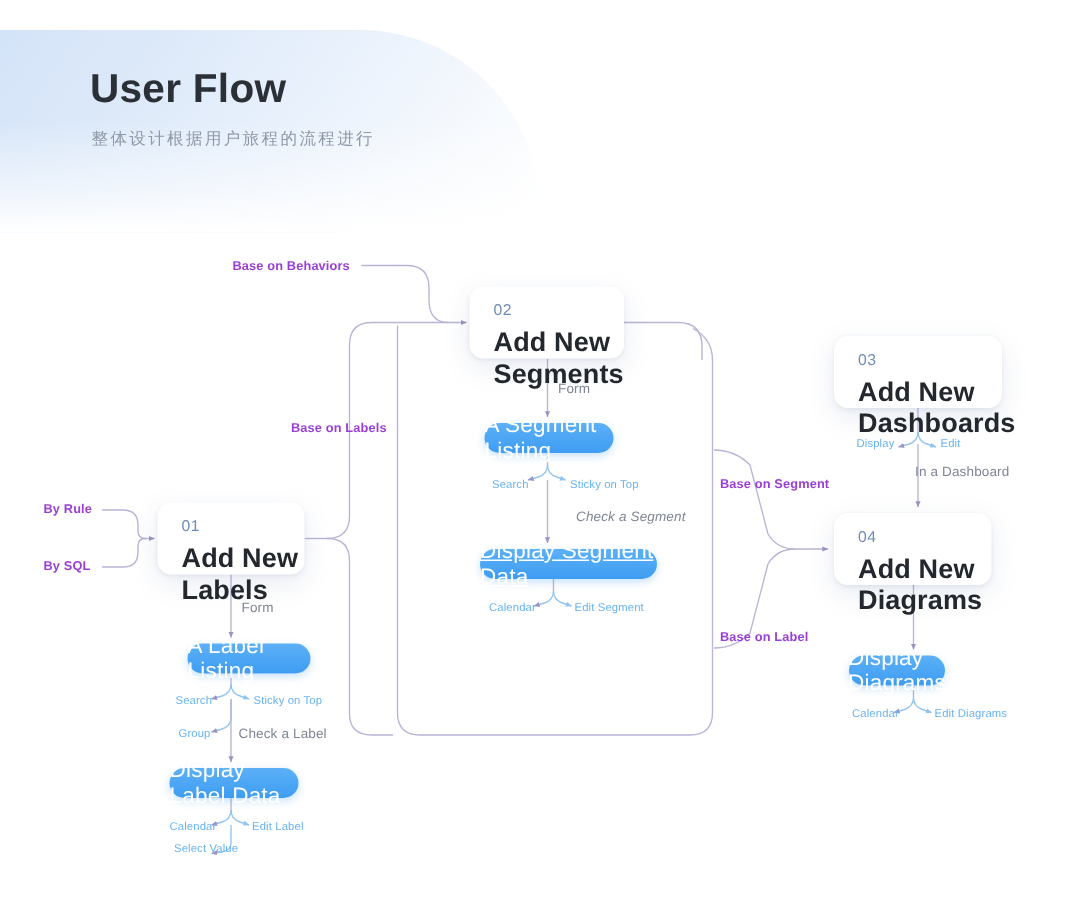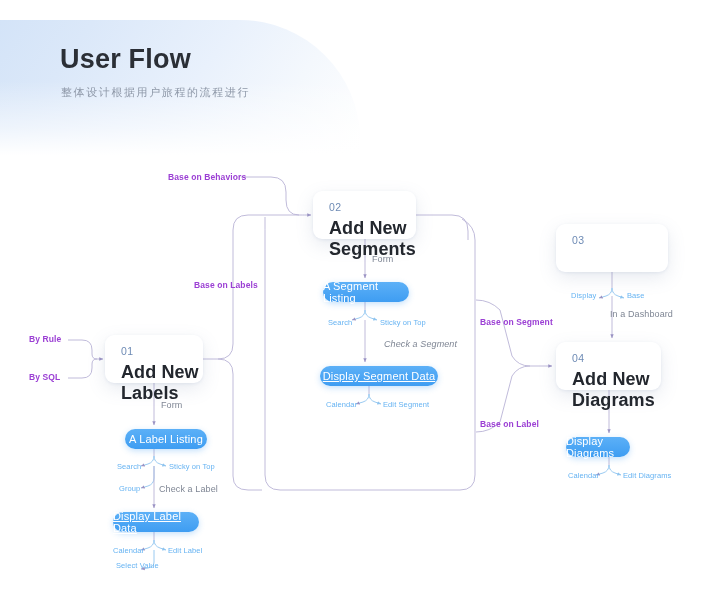--- a/index.html
+++ b/index.html
@@ -48,26 +48,26 @@
   }
   #card01{left:105px;top:335px;width:98px;height:48px;}
   #card02{left:313px;top:191px;width:103px;height:48px;}
   #card03{left:556px;top:224px;width:112px;height:48px;}
   #card04{left:556px;top:342px;width:105px;height:48px;}
 
   
   .pill{
     position:absolute;height:20px;border-radius:10px;
     background:linear-gradient(180deg,#5cb0f7 0%,#3e9df2 100%);
-    color:#fff;font-size:11px;letter-spacing:.15px;
+    color:#fff;font-size:15px;letter-spacing:.15px;
     display:flex;align-items:center;justify-content:center;
     box-shadow:0 2px 6px rgba(62,157,242,.30);
   }
   #pill-label-listing{left:113px;top:429px;width:82px;margin-left:12px;}
-  #pill-label-data{left:113px;top:512px;width:86px;text-decoration:underline;}
+  #pill-label-data{left:113px;top:512px;width:86px;}
   #pill-seg-listing{left:323px;top:282px;width:86px;}
   #pill-seg-data{left:320px;top:366px;width:118px;text-decoration:underline;}
   #pill-diagrams{left:566px;top:437px;width:64px;}
 
   
   .lbl{position:absolute;white-space:nowrap;}
   .lbl-purple{color:#9b3fd4;font-size:8.5px;font-weight:bold;letter-spacing:.1px;}
   .lbl-blue{color:#66b3f2;font-size:7.5px;letter-spacing:.1px;}
   .lbl-gray{color:#7f8694;font-size:9px;letter-spacing:.1px;}
 
@@ -150,30 +150,31 @@
   <div class="node-card" id="card01">
     <div class="node-num">01</div>
     <div class="node-title">Add New Labels</div>
   </div>
   <div class="node-card" id="card02">
     <div class="node-num">02</div>
     <div class="node-title">Add New Segments</div>
   </div>
   <div class="node-card" id="card03">
     <div class="node-num">03</div>
+    <div class="node-title">Add New Dashboards</div>
   </div>
   <div class="node-card" id="card04">
     <div class="node-num">04</div>
     <div class="node-title">Add New Diagrams</div>
   </div>
 
   <div class="lbl lbl-purple" style="left:29px;top:334px;">By Rule</div>
   <div class="lbl lbl-purple" style="left:29px;top:372px;">By SQL</div>
 
-  <div class="lbl lbl-purple" style="left:168px;top:172px;">Base on Behaviors</div>
+  <div class="lbl lbl-purple" style="left:155px;top:172px;">Base on Behaviors</div>
   <div class="lbl lbl-purple" style="left:194px;top:280px;">Base on Labels</div>
   <div class="lbl lbl-purple" style="left:480px;top:317px;text-align:center;">Base on Segment</div>
   <div class="lbl lbl-purple" style="left:480px;top:419px;">Base on Label</div>
 
   <div class="lbl lbl-gray" style="left:161px;top:400px;">Form</div>
   <div class="lbl lbl-gray" style="left:372px;top:254px;">Form</div>
   <div class="lbl lbl-gray" style="left:159px;top:484px;">Check a Label</div>
   <div class="lbl lbl-gray" style="left:384px;top:339px;font-style:italic;">Check a Segment</div>
   <div class="lbl lbl-gray" style="left:610px;top:309px;">In a Dashboard</div>
 
@@ -189,18 +190,18 @@
   <div class="lbl lbl-blue" style="left:113px;top:546px;">Calendar</div>
   <div class="lbl lbl-blue" style="left:168px;top:546px;">Edit Label</div>
   <div class="lbl lbl-blue" style="left:101px;top:561px;padding-left:15px;">Select Value</div>
 
   <div class="lbl lbl-blue" style="left:328px;top:318px;">Search</div>
   <div class="lbl lbl-blue" style="left:380px;top:318px;">Sticky on Top</div>
   <div class="lbl lbl-blue" style="left:326px;top:400px;">Calendar</div>
   <div class="lbl lbl-blue" style="left:383px;top:400px;">Edit Segment</div>
 
   <div class="lbl lbl-blue" style="left:571px;top:291px;">Display</div>
-  <div class="lbl lbl-blue" style="left:627px;top:291px;">Base</div>
+  <div class="lbl lbl-blue" style="left:627px;top:291px;">Edit</div>
 
   <div class="lbl lbl-blue" style="left:568px;top:471px;">Calendar</div>
   <div class="lbl lbl-blue" style="left:623px;top:471px;text-align:center;">Edit Diagrams</div>
 
 </div>
 
 </body></html>

